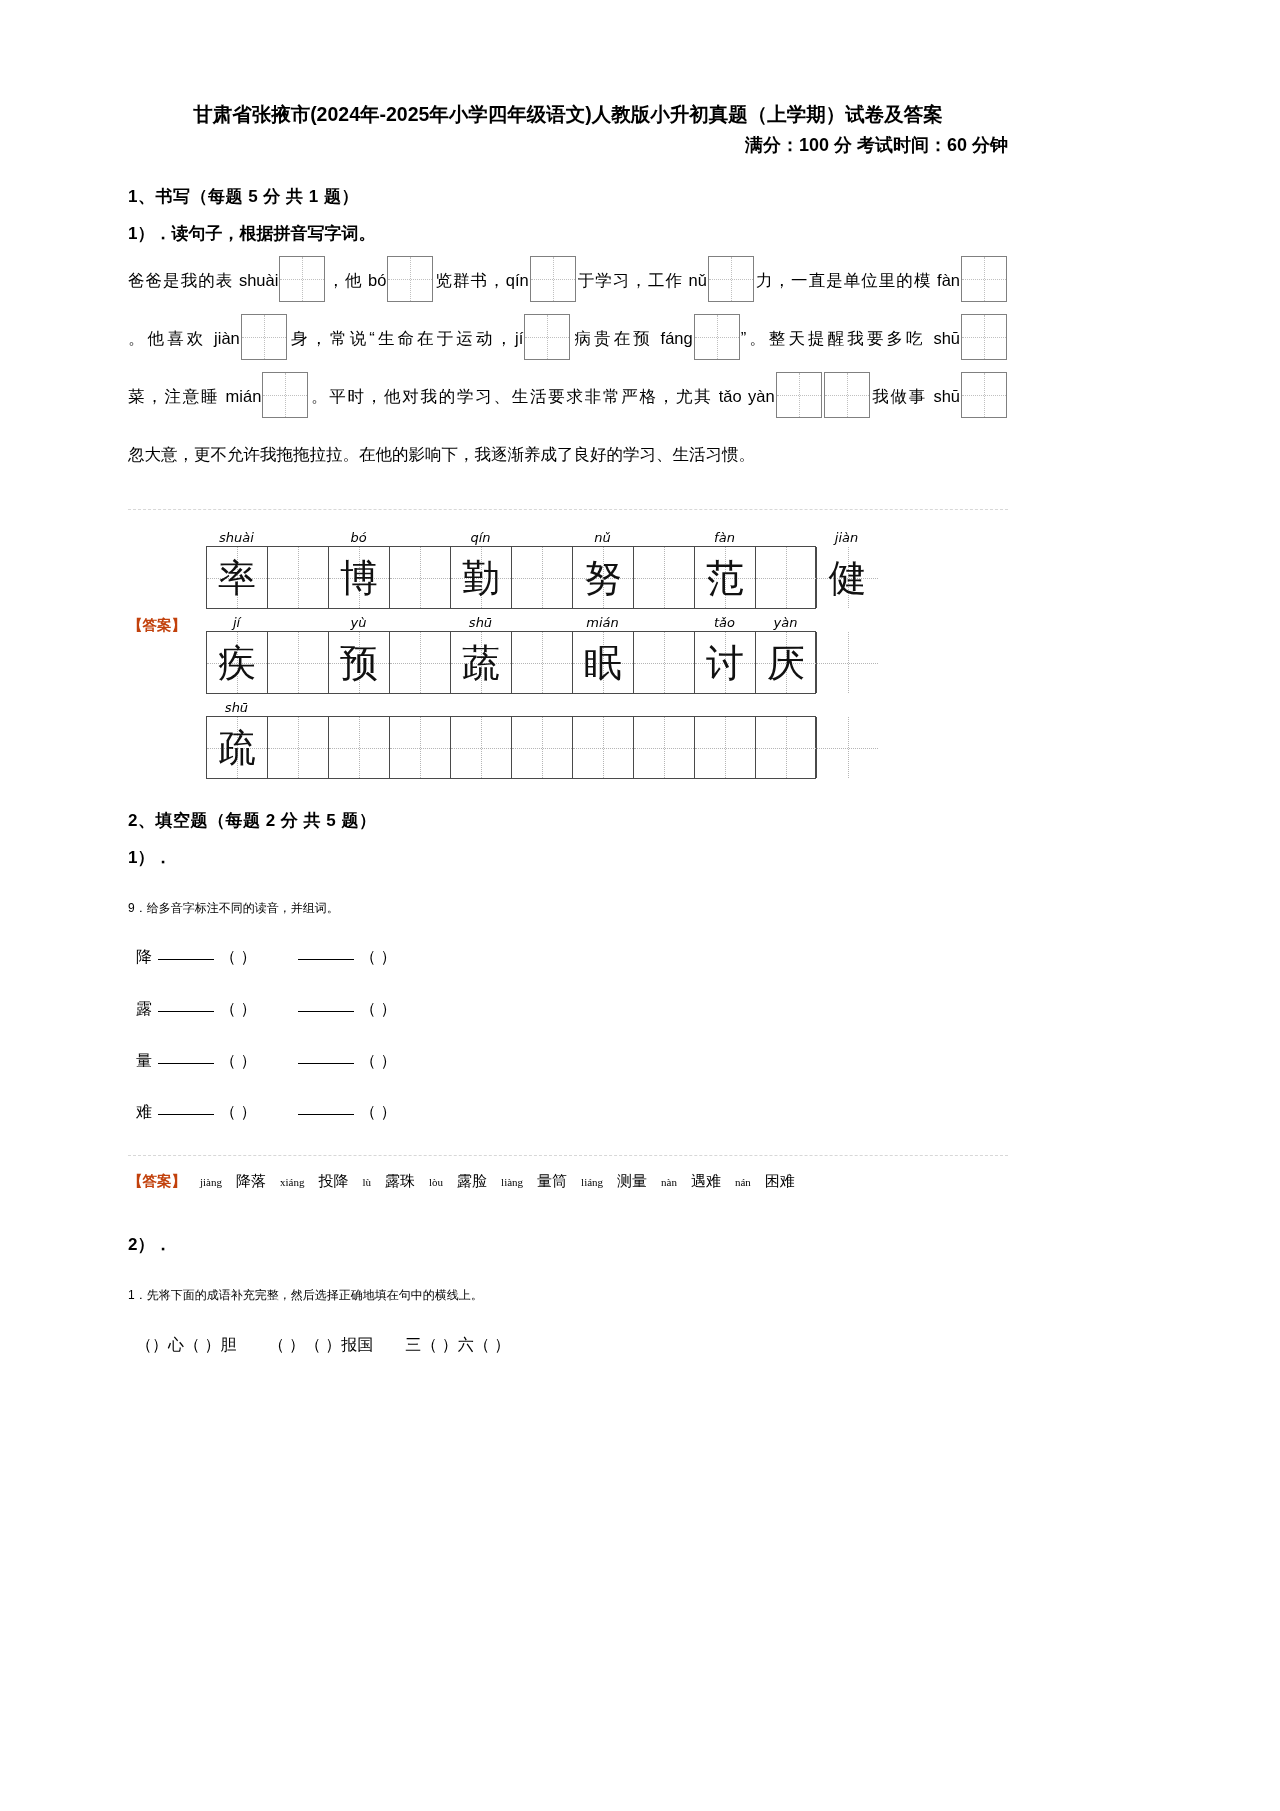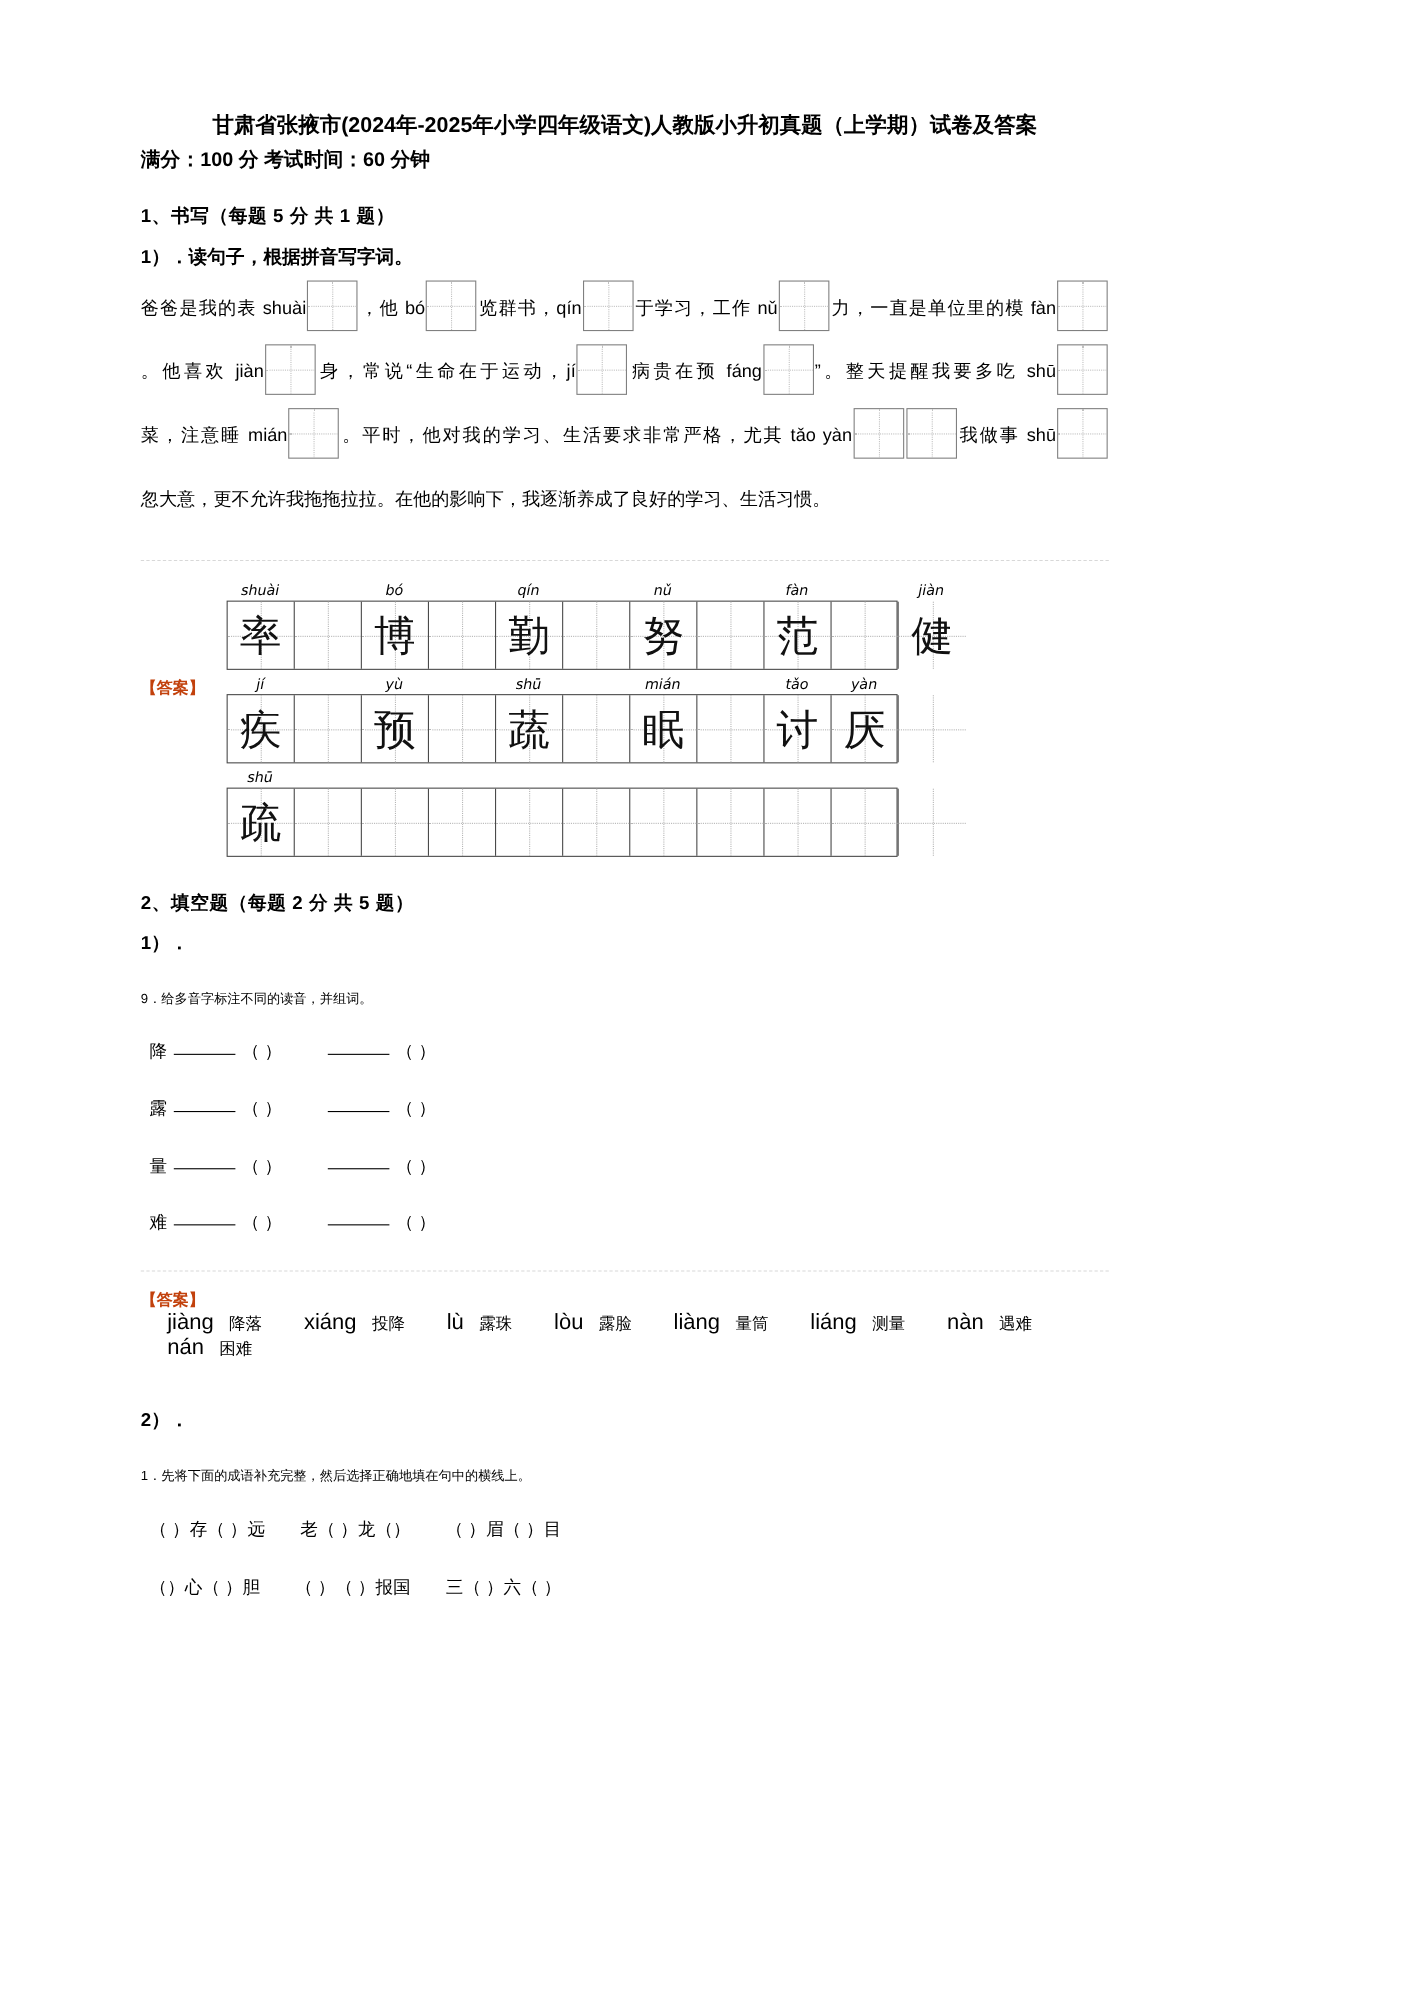--- a/index.html
+++ b/index.html
@@ -39,21 +39,21 @@
     margin-top: 2px;
   }
   .doc-subtitle .ul {
     border-bottom: 1.6px solid #000;
     display: inline-block;
     width: 38px;
     margin: 0 2px;
     vertical-align: -3px;
   }
   .doc-score {
-    text-align: left;
+    text-align: right;
     font-size: 18px;
     font-weight: bold;
     margin-top: 4px;
     line-height: 1.5;
   }
 
   
   .sec-head {
     font-size: 17px;
     font-weight: bold;
@@ -219,23 +219,22 @@
   .answer-inline {
     display: flex;
     align-items: baseline;
     margin-top: 16px;
     font-size: 15px;
     flex-wrap: wrap;
     gap: 0 14px;
   }
   .answer-inline .tok { white-space: nowrap; }
   .answer-inline .tok.py {
-    font-family: Liberation Sans, sans-serif;
-    font-size: 20px;
-    margin-left: 24px;
+    font-family: Liberation Serif, serif;
+    font-size: 11px;
   }
 
   .idiom-line {
     font-size: 16px;
     margin: 26px 0 0 8px;
     line-height: 1.7;
     white-space: nowrap;
   }
 </style>
 </head>
@@ -382,16 +381,15 @@
 
   <div class="ans-sep" style="margin-top:30px"></div>
 
   <div class="answer-inline">
     <span class="ans-label inline" style="width:auto;flex:0 0 auto;padding-top:0">【答案】</span>
     <span id="poly-answer"><span class="tok py" style="margin-right: 14px;">jiàng</span><span class="tok" style="margin-right: 14px;">降落</span><span class="tok py" style="margin-right: 14px;">xiáng</span><span class="tok" style="margin-right: 14px;">投降</span><span class="tok py" style="margin-right: 14px;">lù</span><span class="tok" style="margin-right: 14px;">露珠</span><span class="tok py" style="margin-right: 14px;">lòu</span><span class="tok" style="margin-right: 14px;">露脸</span><span class="tok py" style="margin-right: 14px;">liàng</span><span class="tok" style="margin-right: 14px;">量筒</span><span class="tok py" style="margin-right: 14px;">liáng</span><span class="tok" style="margin-right: 14px;">测量</span><span class="tok py" style="margin-right: 14px;">nàn</span><span class="tok" style="margin-right: 14px;">遇难</span><span class="tok py" style="margin-right: 14px;">nán</span><span class="tok" style="margin-right: 14px;">困难</span></span>
   </div>
 
   <div class="q-num" style="margin-top:42px">2）．</div>
   <div class="sub-q">1．先将下面的成语补充完整，然后选择正确地填在句中的横线上。</div>
-  <div class="idiom-line">（  ）存（  ）远　　老（  ）龙（）　　（  ）眉（  ）目</div>
   <div class="idiom-line">（）心（  ）胆　　（  ）（  ）报国　　三（  ）六（  ）</div>
 
 </div>
 
 </body></html>

